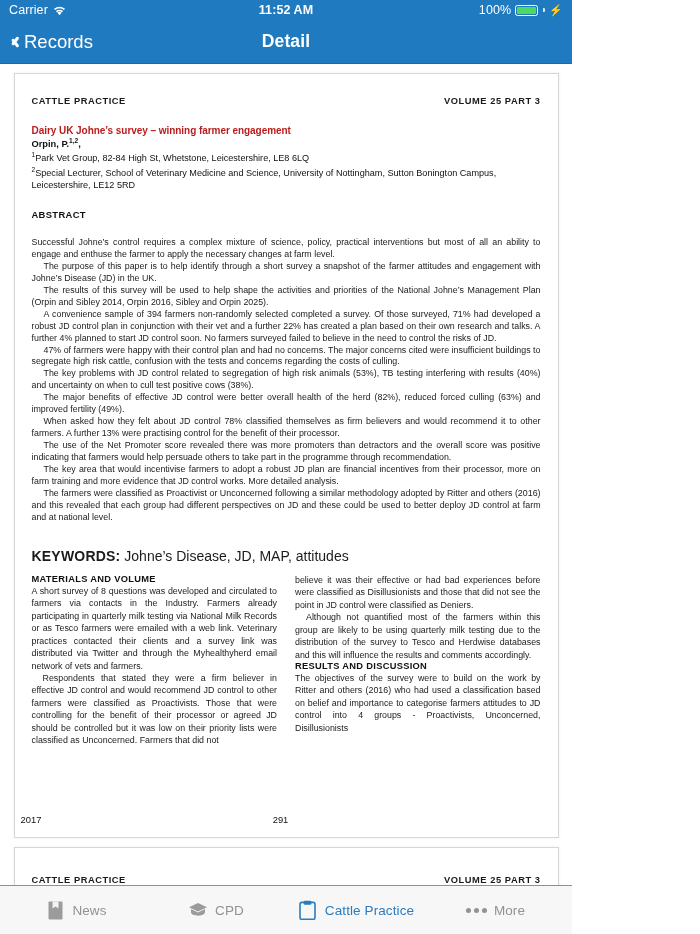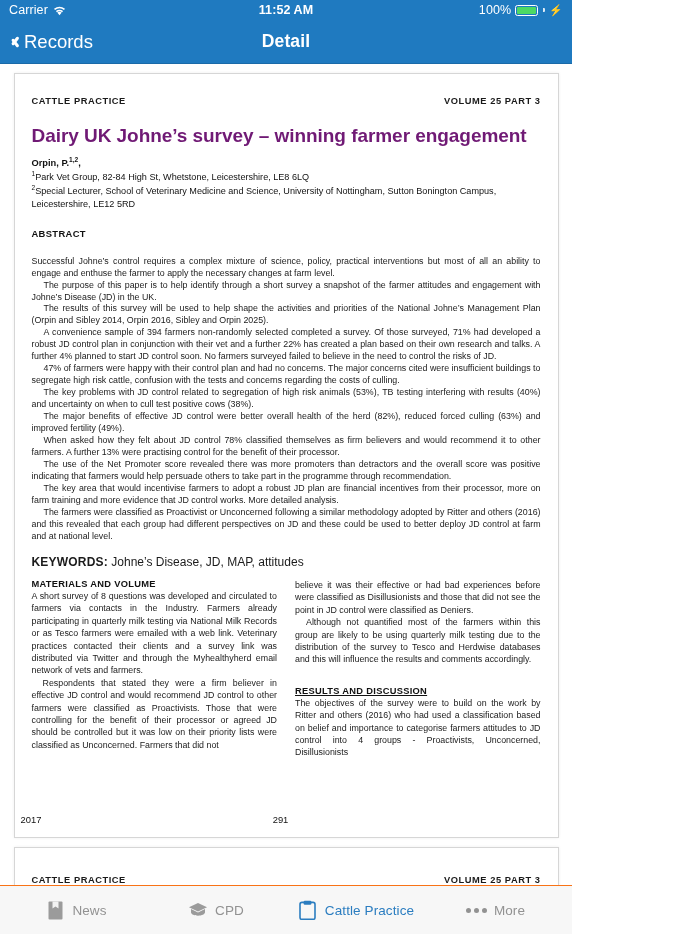--- a/index.html
+++ b/index.html
@@ -60,49 +60,49 @@
   }
   .page.first { height: 765px; }
   .page.next  { height: 60px; padding-top: 27px; overflow: hidden; }
 
   .run-head {
     display: flex; justify-content: space-between; align-items: baseline;
     font-size: 9.3px; font-weight: 700; letter-spacing: .55px; color: #1a1a1a;
     margin-bottom: 19px;
   }
   .art-title {
-    font-size: 19px; font-weight: 700; color: #701a75; letter-spacing: -.05px;
-    margin-bottom: 8px; line-height: 1.2;
+    font-size: 10px; font-weight: 700; color: #b91c1c; letter-spacing: -.05px;
+    line-height: 1.2;
   }
   .author { font-size: 9.3px; font-weight: 700; color: #111; margin-bottom: 1px; }
   .author sup { font-size: 6.6px; font-weight: 700; }
   .affil { font-size: 9.1px; color: #111; line-height: 1.38; }
   .affil sup { font-size: 6.6px; }
 
   .sec-head {
     font-size: 9.4px; font-weight: 700; letter-spacing: .35px; color: #111;
     margin-top: 17px; margin-bottom: 17px;
   }
   .abs-p {
     font-size: 8.85px; line-height: 1.355; color: #1b1b1b;
     text-align: justify; text-justify: inter-word; margin-bottom: 0;
   }
   .abs-p.ind { text-indent: 12px; }
   .kw {
-    font-size: 12px; color: #1b1b1b; margin-top: 12px; margin-bottom: 3px;
+    font-size: 14px; color: #1b1b1b; margin-top: 24px; margin-bottom: 3px;
   }
   .kw b { font-weight: 700; letter-spacing: .2px; }
 
   .cols { display: flex; gap: 18px; margin-top: 10px; }
   .col { width: 246px; }
   .col-head {
     font-size: 9.3px; font-weight: 700; letter-spacing: .3px; color: #111;
     margin-bottom: 1px;
   }
-  .col-head.spaced { margin-top: 20px; text-decoration: underline; }
+  .col-head.spaced { margin-top: 0; }
   .col-p {
     font-size: 8.85px; line-height: 1.405; color: #1b1b1b;
     text-align: justify; text-justify: inter-word;
   }
   .col-p.ind { text-indent: 11px; }
 
   .foot {
     position: absolute; left: 6px; right: 17px; bottom: 12px;
     display: flex; align-items: flex-end;
     font-size: 9.4px; font-weight: 400; color: #111;

